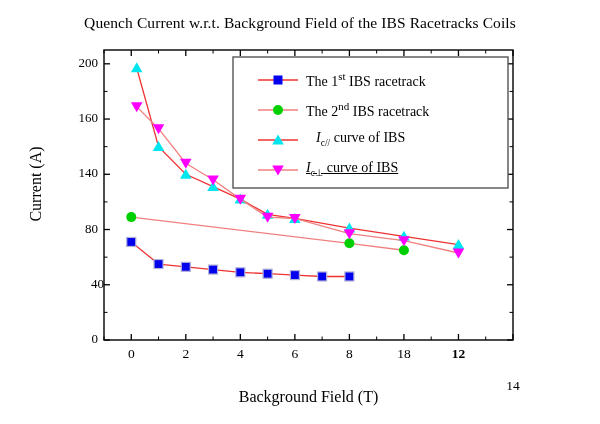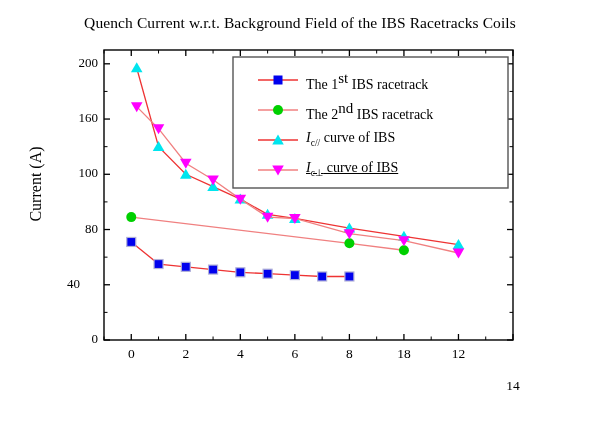--- a/index.html
+++ b/index.html
@@ -39,46 +39,47 @@
   .ticky{
     position:absolute;font-size:13px;color:#000;
     text-align:right;width:40px;
     font-family:"Liberation Serif", serif;
   }
   .lgtext{
     position:absolute;font-size:14px;color:#000;
     white-space:nowrap;
     font-family:"Liberation Serif", serif;
   }
-  .lgtext sup{font-size:15px;vertical-align:super;}
+  .lgtext sup{font-size:11px;vertical-align:super;}
   .lgtext sub{font-size:9.5px;vertical-align:sub;}
   .lgtext i{font-style:italic;}
 </style>
 </head>
 <body>
 
 <div id="fig">
 
   <div class="ttl">Quench Current w.r.t. Background Field of the IBS Racetracks Coils</div>
 
   <div class="ylab">Current (A)</div>
+  <div class="xlab">Background Field (T)</div>
 
   <div id="ticklabels">
       <div class="tickx" style="left: 111.267px; top: 346px;">0</div>
       <div class="tickx" style="left: 165.8px; top: 346px;">2</div>
       <div class="tickx" style="left: 220.333px; top: 346px;">4</div>
       <div class="tickx" style="left: 274.867px; top: 346px;">6</div>
       <div class="tickx" style="left: 329.4px; top: 346px;">8</div>
       <div class="tickx" style="left: 383.933px; top: 346px;">18</div>
-      <div class="tickx" style="left: 438.467px; top: 346px;">12</div>
+      <div class="tickx" style="left: 438.467px; top: 346px; font-weight: bold;">12</div>
       <div class="tickx" style="left: 493px; top: 346px; margin-top: 32px;">14</div>
       <div class="ticky" style="left: 58px; top: 331px;">0</div>
-      <div class="ticky" style="left: 40px; top: 275.762px;">40</div>
+      <div class="ticky" style="left: 64px; top: 275.762px;">40</div>
       <div class="ticky" style="left: 58px; top: 220.524px; text-align: right;">80</div>
-      <div class="ticky" style="left: 58px; top: 165.286px;">100</div>
+      <div class="ticky" style="left: 58px; top: 165.286px;">140</div>
       <div class="ticky" style="left: 58px; top: 110.048px;">160</div>
       <div class="ticky" style="left: 58px; top: 54.8095px;">200</div>
     </div>
 
   <svg id="plot" width="600" height="424" style="position:absolute;left:0;top:0;">
       <rect x="104" y="50" width="409" height="290" fill="none" stroke="#000" stroke-width="1.4"></rect>
       <line x1="131.26666666666665" y1="340" x2="131.26666666666665" y2="334" stroke="#000" stroke-width="1.3"></line>
       <line x1="131.26666666666665" y1="50" x2="131.26666666666665" y2="56" stroke="#000" stroke-width="1.3"></line>
       <line x1="185.8" y1="340" x2="185.8" y2="334" stroke="#000" stroke-width="1.3"></line>
       <line x1="185.8" y1="50" x2="185.8" y2="56" stroke="#000" stroke-width="1.3"></line>
@@ -193,16 +194,16 @@
         <g>
           <polygon points="278,134.4 272.2,144.4 283.8,144.4" fill="#00e5ee"></polygon>
         </g>
         <line x1="258" y1="170" x2="298" y2="170" stroke="#f08080" stroke-width="1.4"></line>
         <g>
           <polygon points="278,175.6 272.2,165.6 283.8,165.6" fill="#ff00ff"></polygon>
         </g>
       </svg>
       <div class="lgtext" style="left: 306px; top: 70px;"><span>The 1</span><sup>st</sup><span> IBS racetrack</span></div>
       <div class="lgtext" style="left: 306px; top: 100px;"><span>The 2</span><sup>nd</sup><span> IBS racetrack</span></div>
-      <div class="lgtext" style="left: 306px; top: 130px; text-align: center;"><i>I</i><sub>c//</sub><span> curve of IBS</span></div>
+      <div class="lgtext" style="left: 316px; top: 130px; text-align: center;"><i>I</i><sub>c//</sub><span> curve of IBS</span></div>
       <div class="lgtext" style="left: 306px; top: 160px; text-decoration: underline;"><i>I</i><sub>c⊥</sub><span> curve of IBS</span></div>
     </div>
 </div>
 
 </body></html>

